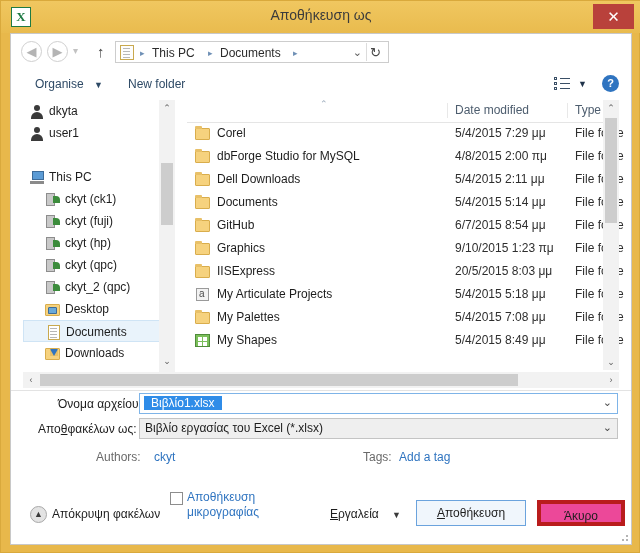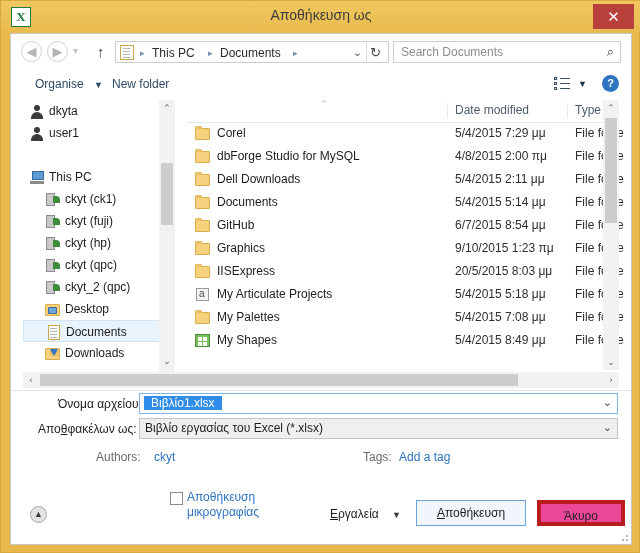--- a/index.html
+++ b/index.html
@@ -135,21 +135,21 @@
   .toolbar {
     position: absolute; left: 0; top: 35px;
     width: 620px; height: 31px;
   }
   .tb-item {
     position: absolute; top: 8px;
     font-size: 12px; color: #2e4a66;
   }
   .tb-organise { left: 24px; }
   .tb-caret { position: absolute; left: 83px; top: 11px; font-size: 9px; color: #2e4a66; }
-  .tb-newfolder { left: 101px; }
+  .tb-newfolder { left: 117px; }
   .tb-viewicon {
     position: absolute; right: 61px; top: 8px;
     width: 16px; height: 13px;
   }
   .tb-viewicon i {
     position: absolute; left: 0; width: 3px; height: 3px;
     border: 1px solid #3a4f66; box-sizing: border-box;
   }
   .tb-viewicon i:nth-child(1) { top: 0; }
   .tb-viewicon i:nth-child(2) { top: 5px; }
@@ -470,24 +470,20 @@
         <div class="crumb-sep" style="left:24px;">▸</div>
         <div class="crumb" style="left:36px;">This PC</div>
         <div class="crumb-sep" style="left:92px;">▸</div>
         <div class="crumb" style="left:104px;">Documents</div>
         <div class="crumb-sep" style="left:177px;">▸</div>
         <div class="addr-chevron">⌄</div>
         <div class="addr-divider"></div>
         <div class="addr-refresh">↻</div>
       </div>
 
-      <div class="searchbox">
-        <div class="search-placeholder">Search Documents</div>
-        <div class="search-icon">⌕</div>
-      </div>
     </div>
 
     <div class="toolbar">
       <div class="tb-item tb-organise">Organise</div>
       <div class="tb-caret">▼</div>
       <div class="tb-item tb-newfolder">New folder</div>
       <div class="tb-viewicon">
         <i></i>
           <i></i>
           <i></i>
@@ -630,20 +626,21 @@
       <div class="meta-tags-lbl">Tags:</div>
       <div class="meta-tags-val">Add a tag</div>
 
       <div class="thumb-check"></div>
       <div class="thumb-label-1">Αποθήκευση</div>
       <div class="thumb-label-2">μικρογραφίας</div>
     </div>
 
     <div class="footer">
       <div class="hide-folders-icon">▲</div>
+      <div class="hide-folders-label">Απόκρυψη φακέλων</div>
       <div class="tools-label"><u>Ε</u><span>ργαλεία</span></div>
       <div class="tools-caret">▼</div>
       <div class="btn btn-save"><u>Α</u><span>ποθήκευση</span></div>
       <div class="btn btn-cancel">Άκυρο</div>
       <div class="grip">
           <i></i>
           <i></i>
           <i></i>
         </div>
     </div>

